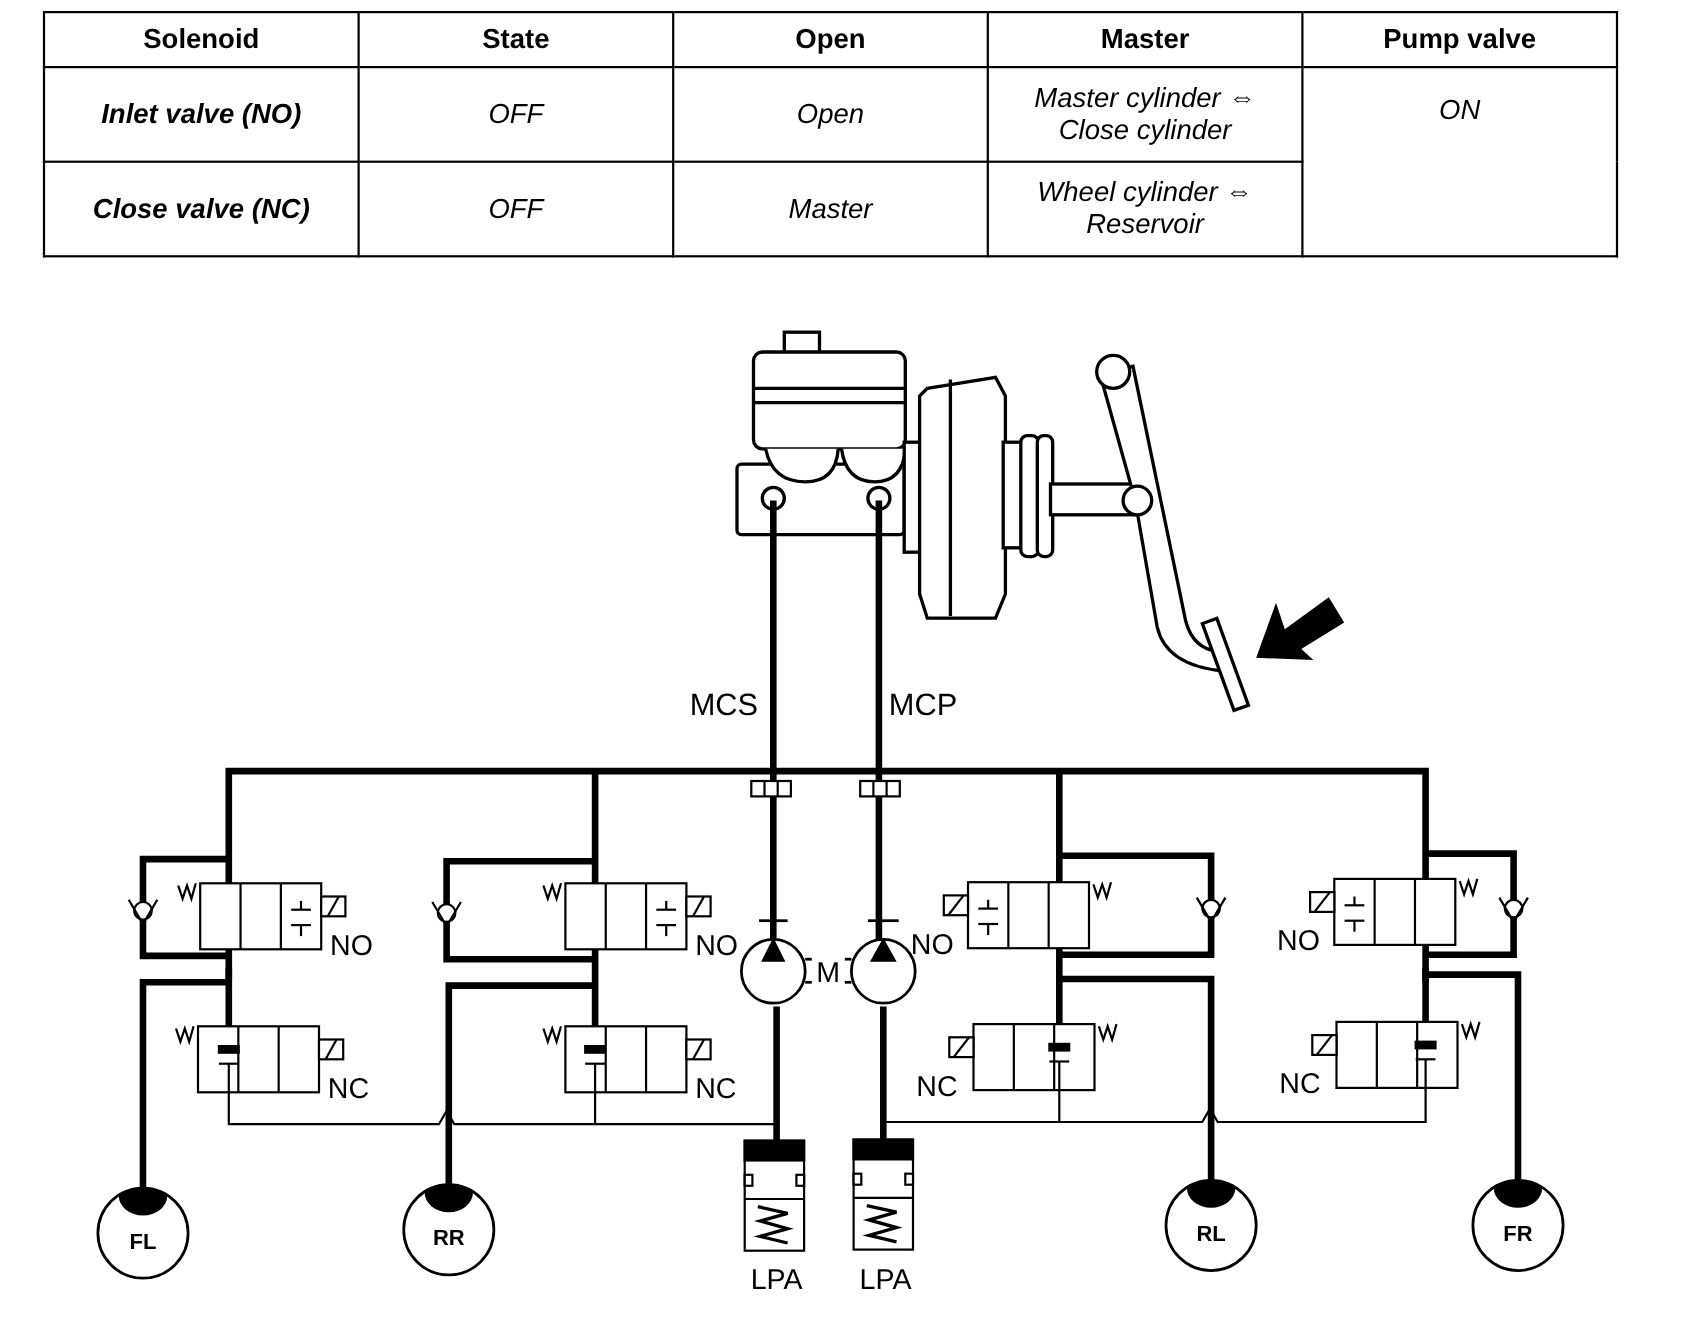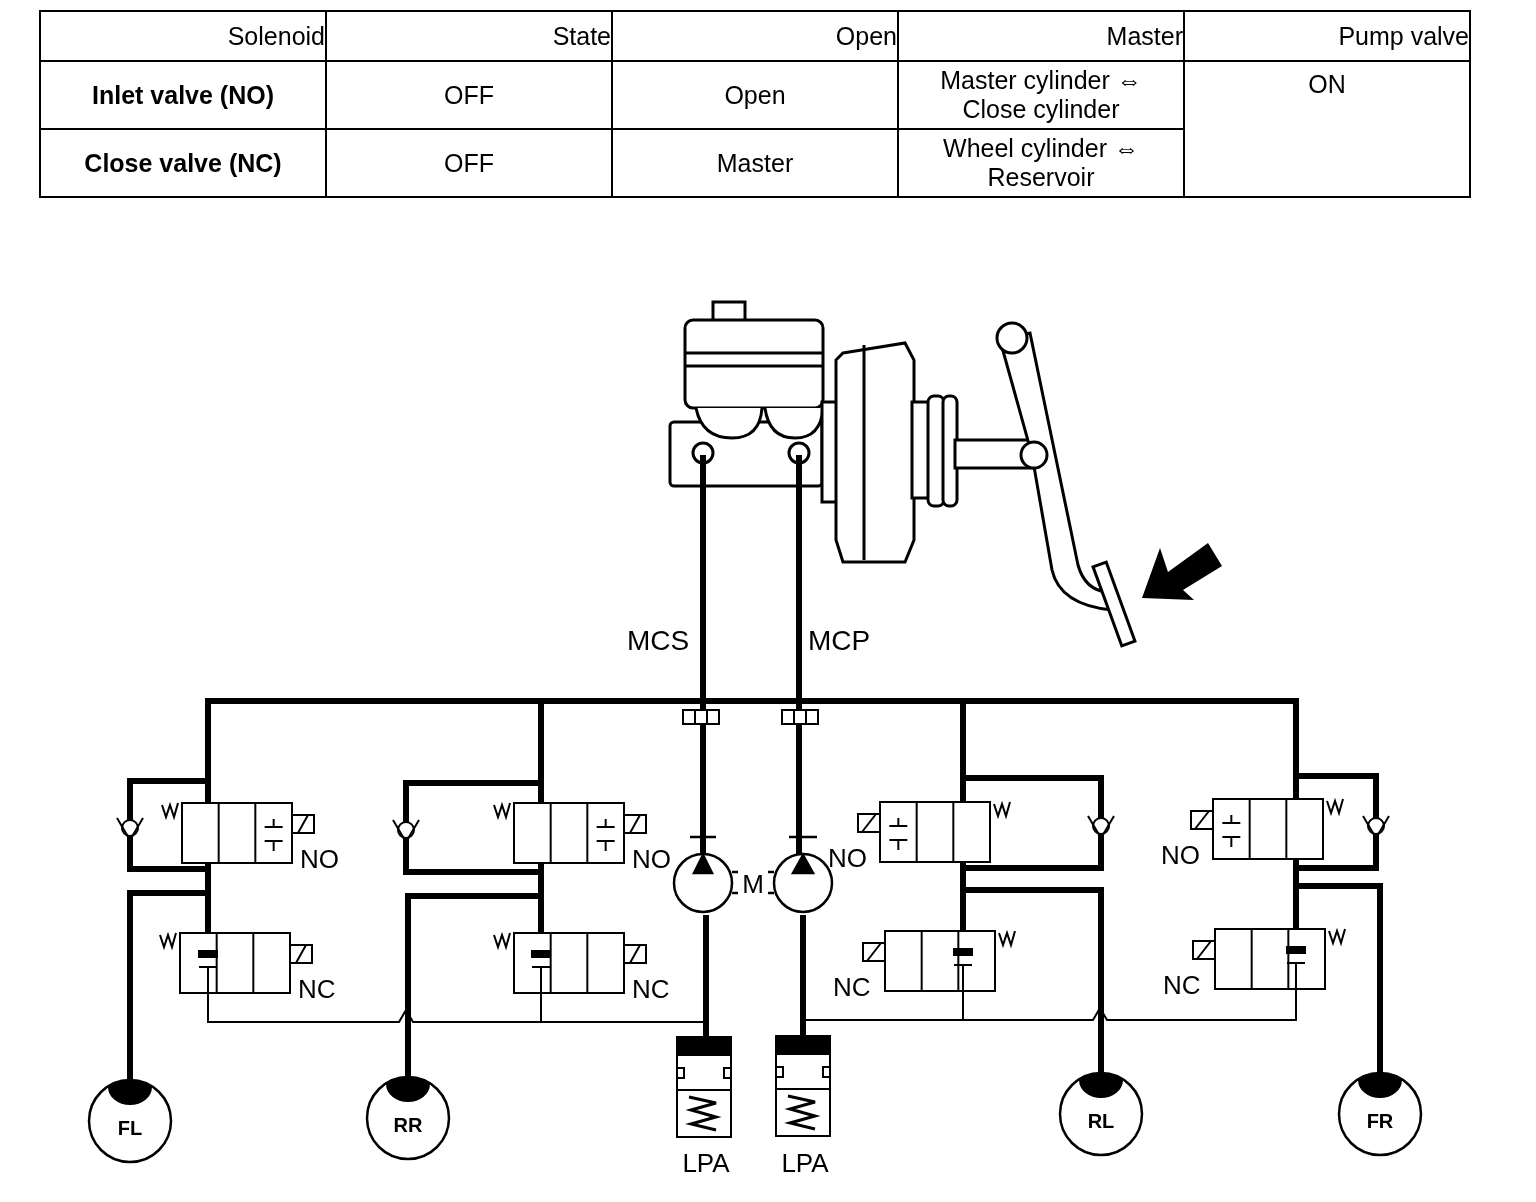--- a/index.html
+++ b/index.html
@@ -1,22 +1,22 @@
 <!DOCTYPE html>
 <html><head>
 <meta charset="utf-8">
 <style>
   html, body { margin:0; padding:0; background:#fff; }
   body { width:1536px; height:1202px; position:relative; overflow:hidden; font-family:"Liberation Sans", sans-serif; color:#000; }
   table.state { position:absolute; left:39px; top:10px; width:1432px; border-collapse:collapse; table-layout:fixed; }
   table.state td, table.state th { border:2px solid #000; text-align:center; font-size:25px; padding:0; }
-  table.state th { height:48px; font-weight:normal;text-align:right; }
+  table.state th { height:48px; font-weight:bold; }
   table.state td.row-label { font-weight:bold; }
-  table.state tr.r { height:68px; }
-  table.state td.pump { vertical-align:top; padding-top:8px; }
+  table.state tr.r { height:86px;font-style:italic; }
+  table.state td.pump { vertical-align:top; padding-top:24px; }
   svg#diagram { position:absolute; left:0; top:0; }
   svg text { font-family:"Liberation Sans", sans-serif; }
 </style>
 </head>
 <body>
 
 <table class="state">
   <tbody>
       <tr>
     <th>Solenoid</th>

